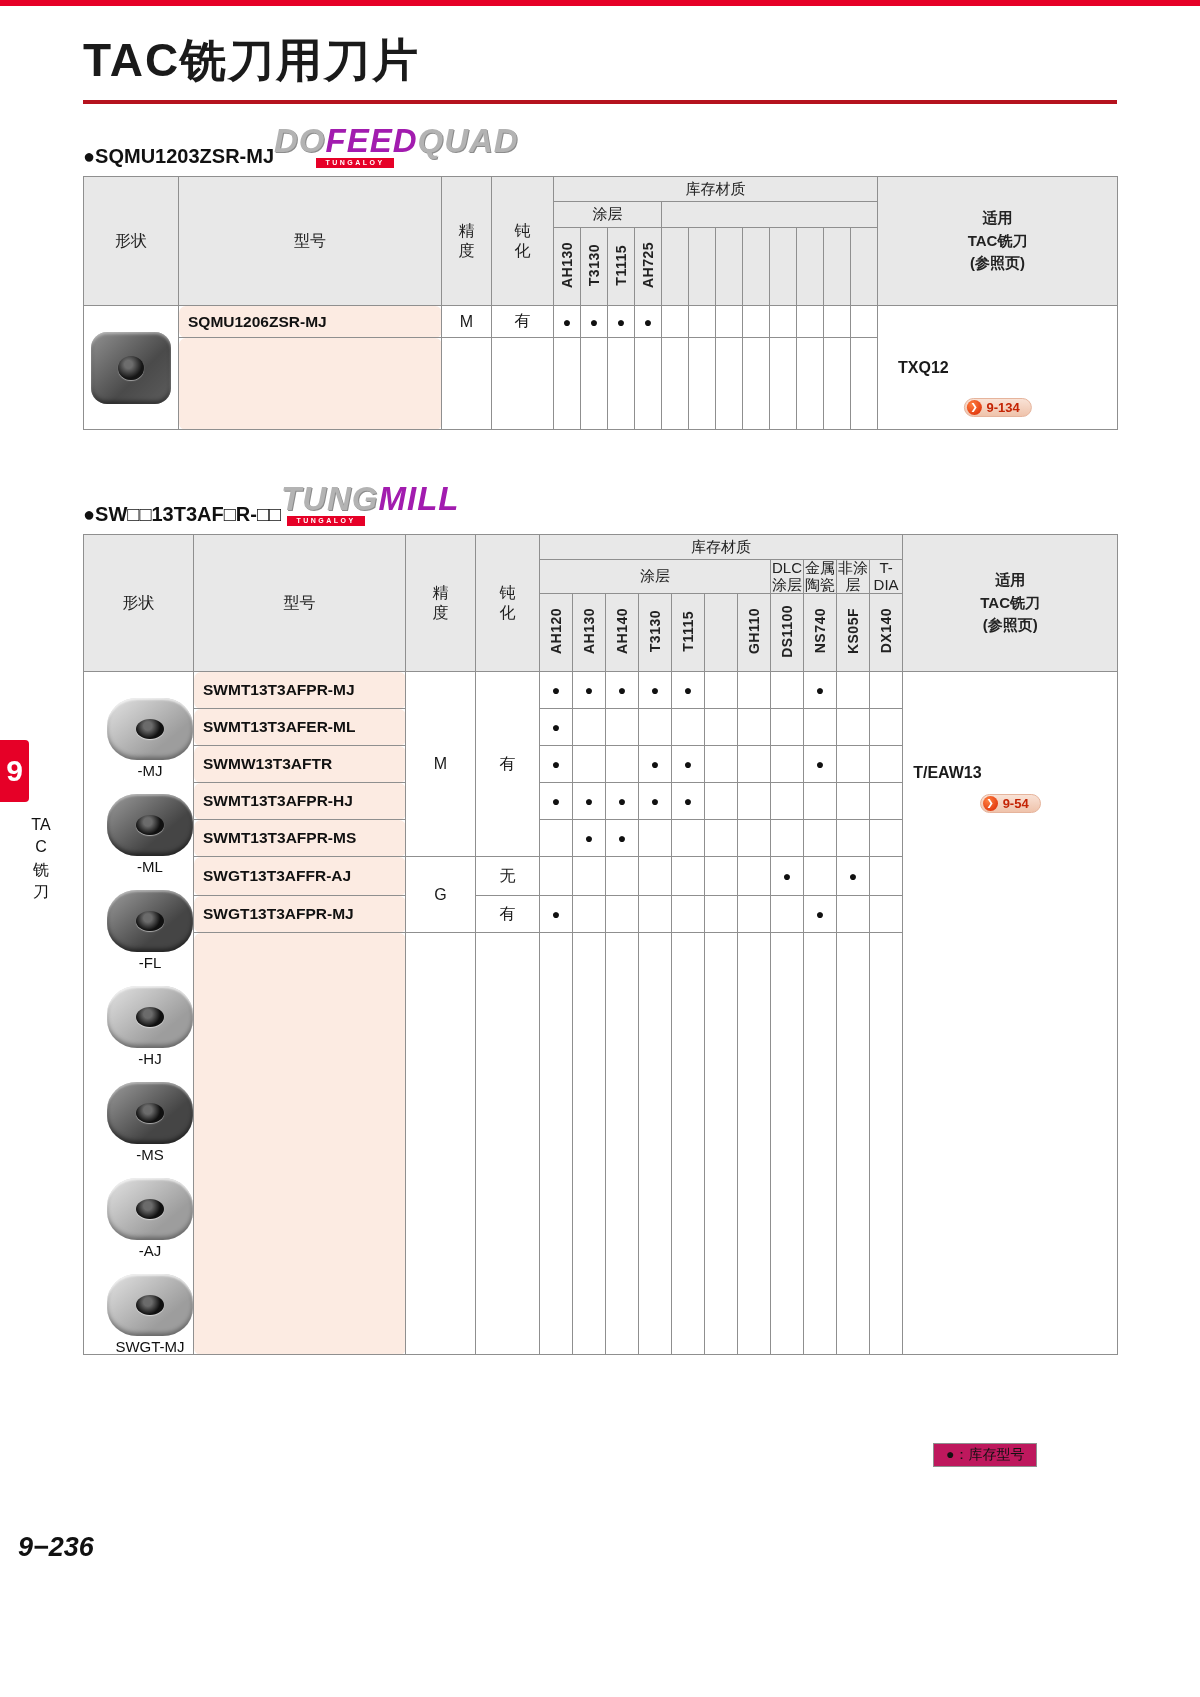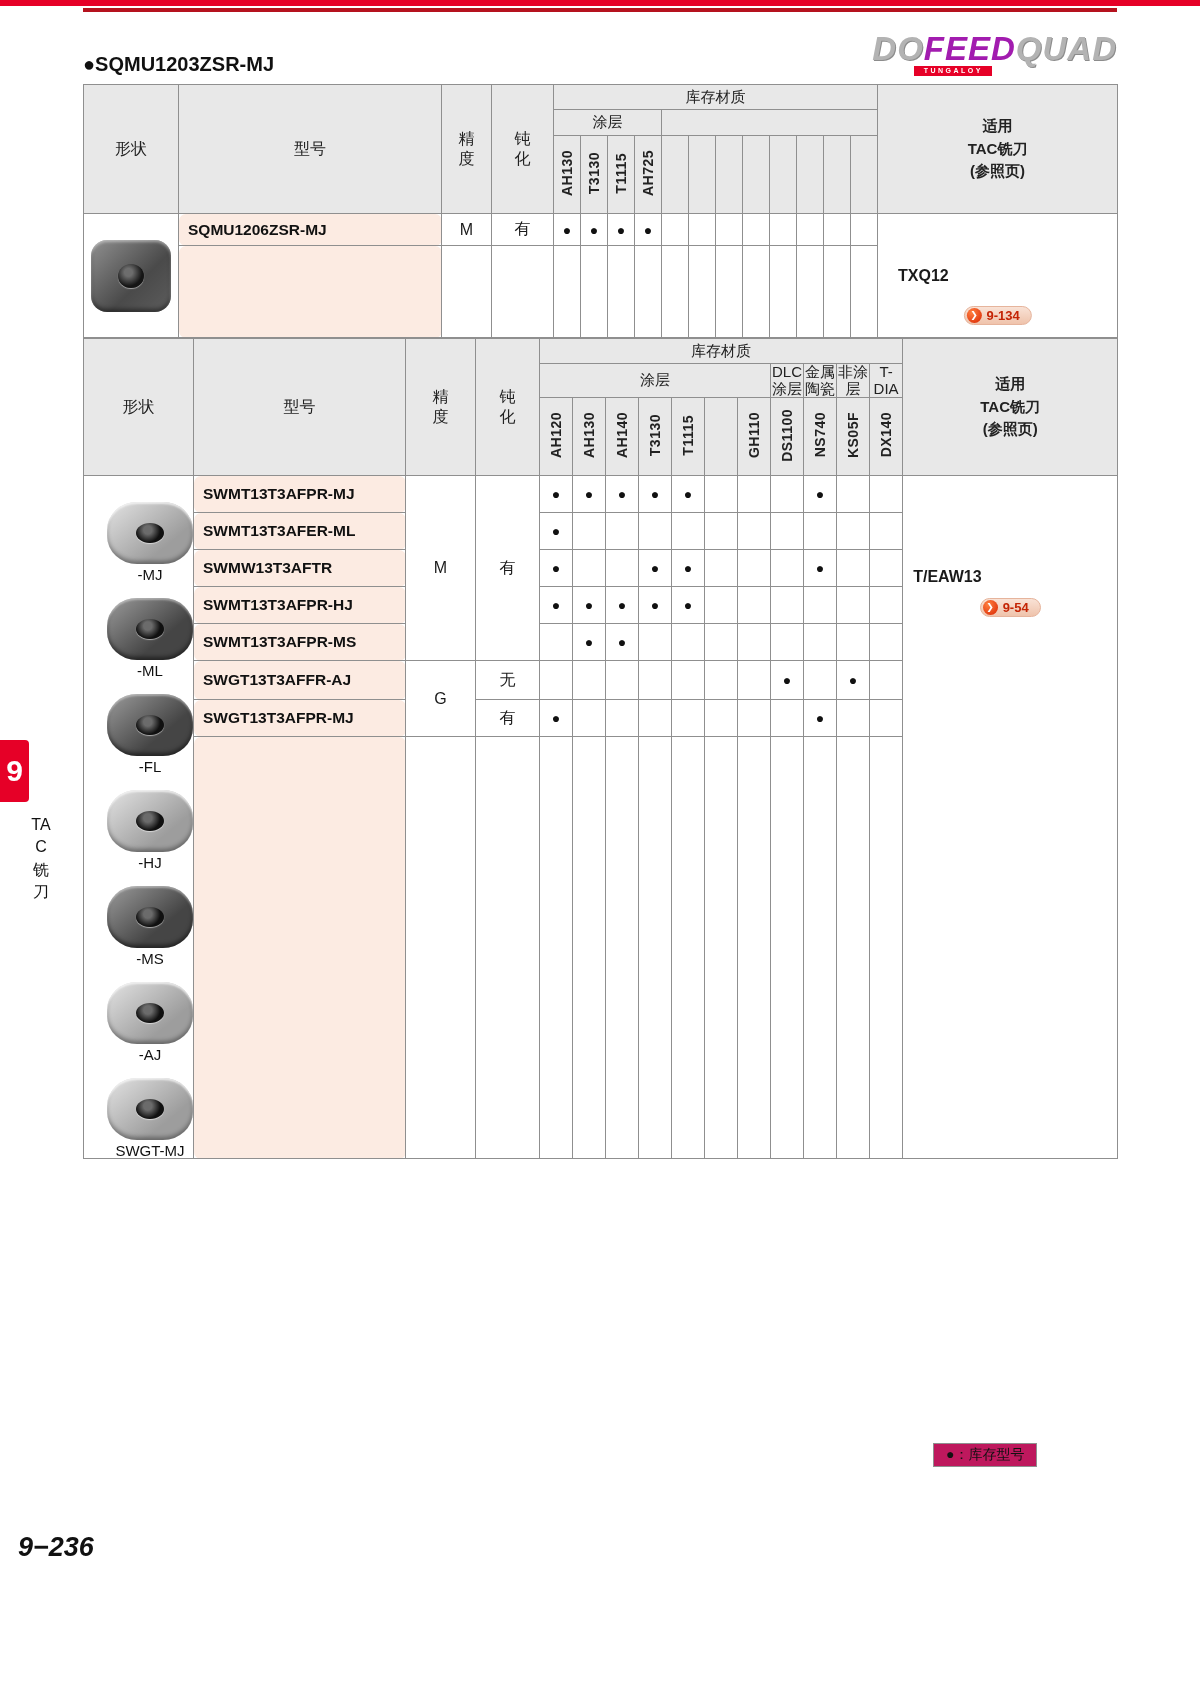--- a/index.html
+++ b/index.html
@@ -5,21 +5,21 @@
   * { box-sizing: border-box; margin: 0; padding: 0; }
   html,body { background:#ffffff; }
   body { font-family: "Liberation Sans", "DejaVu Sans", sans-serif; color:#1a1a1a; }
   .page { position:relative; width:1200px; height:1697px; background:#ffffff; overflow:hidden; }
 
   .top-red-bar { position:absolute; top:0; left:0; width:100%; height:6px; background:#e60027; }
 
   .page-title { margin:30px 0 0 83px; font-size:46px; font-weight:bold; letter-spacing:2px; color:#1a1a1a; }
   .title-rule { margin:8px 0 0 83px; width:1034px; height:4px; background:#b5121e; }
 
-  .sec-head { margin:20px 83px 8px 83px; width:1034px; display:flex; justify-content:space-between; align-items:flex-end; }
+  .sec-head { margin:20px 83px 8px 83px; width:1034px; display:flex; align-items:flex-end; }
   .sec-title { font-size:20px; font-weight:bold; color:#111; }
 
   
   .logo { text-align:left; }
   .logo-line { font-style:italic; font-weight:bold; font-size:33px; letter-spacing:1px; line-height:1; white-space:nowrap; }
   .lg-gray { color:#b3b3b3; text-shadow:1px 1px 0 #8c8c8c; }
   .lg-red  { color:#a21caf; }
   .logo-sub { display:block; background:#e60027; color:#ffffff; font-size:7px; letter-spacing:2.5px; width:78px; text-align:center; padding:1px 0 2px; margin-top:1px; margin-left:42px; font-weight:bold; }
   .logo-tm .logo-sub { margin-left:6px; }
 
@@ -88,20 +88,21 @@
   .legend-box { position:absolute; left:933px; top:1443px; border:1px solid #8f8f8f; padding:2px 12px; font-size:14px; color:#111; background:#be185d;text-align:center; }
 
   .page-num { position:absolute; left:18px; top:1532px; font-size:27px; font-weight:bold; font-style:italic; color:#111; }
 </style>
 </head>
 <body>
 
 <div class="page">
   <div class="top-red-bar"></div>
 
+  <h1 class="page-title">TAC铣刀用刀片</h1>
   <div class="title-rule"></div>
 
   <div class="sec-head">
     <div class="sec-title">●SQMU1203ZSR-MJ</div>
     <div class="logo">
       <div class="logo-line">
         <span class="lg-gray">DO</span><span class="lg-red">FEED</span><span class="lg-gray">QUAD</span>
       </div>
       <span class="logo-sub">TUNGALOY</span>
     </div>
@@ -191,20 +192,29 @@
           <td class="dot-cell"></td>
           <td class="dot-cell"></td>
           <td class="dot-cell"></td>
           <td class="dot-cell"></td>
           <td class="dot-cell"></td>
           <td class="dot-cell"></td>
     </tr>
   </tbody>
     </table>
 
+  <div class="sec-head" style="margin-top:52px;">
+    <div class="sec-title">●SW□□13T3AF□R-□□</div>
+    <div class="logo logo-tm">
+      <div class="logo-line">
+        <span class="lg-gray">TUNG</span><span class="lg-red">MILL</span>
+      </div>
+      <span class="logo-sub">TUNGALOY</span>
+    </div>
+  </div>
 
   <table class="cat">
     <colgroup>
       <col style="width:110px">
         <col style="width:212px">
         <col style="width:70px">
         <col style="width:64px">
       <col span="11" style="width:33px">
       <col style="width:215px">
     </colgroup>

